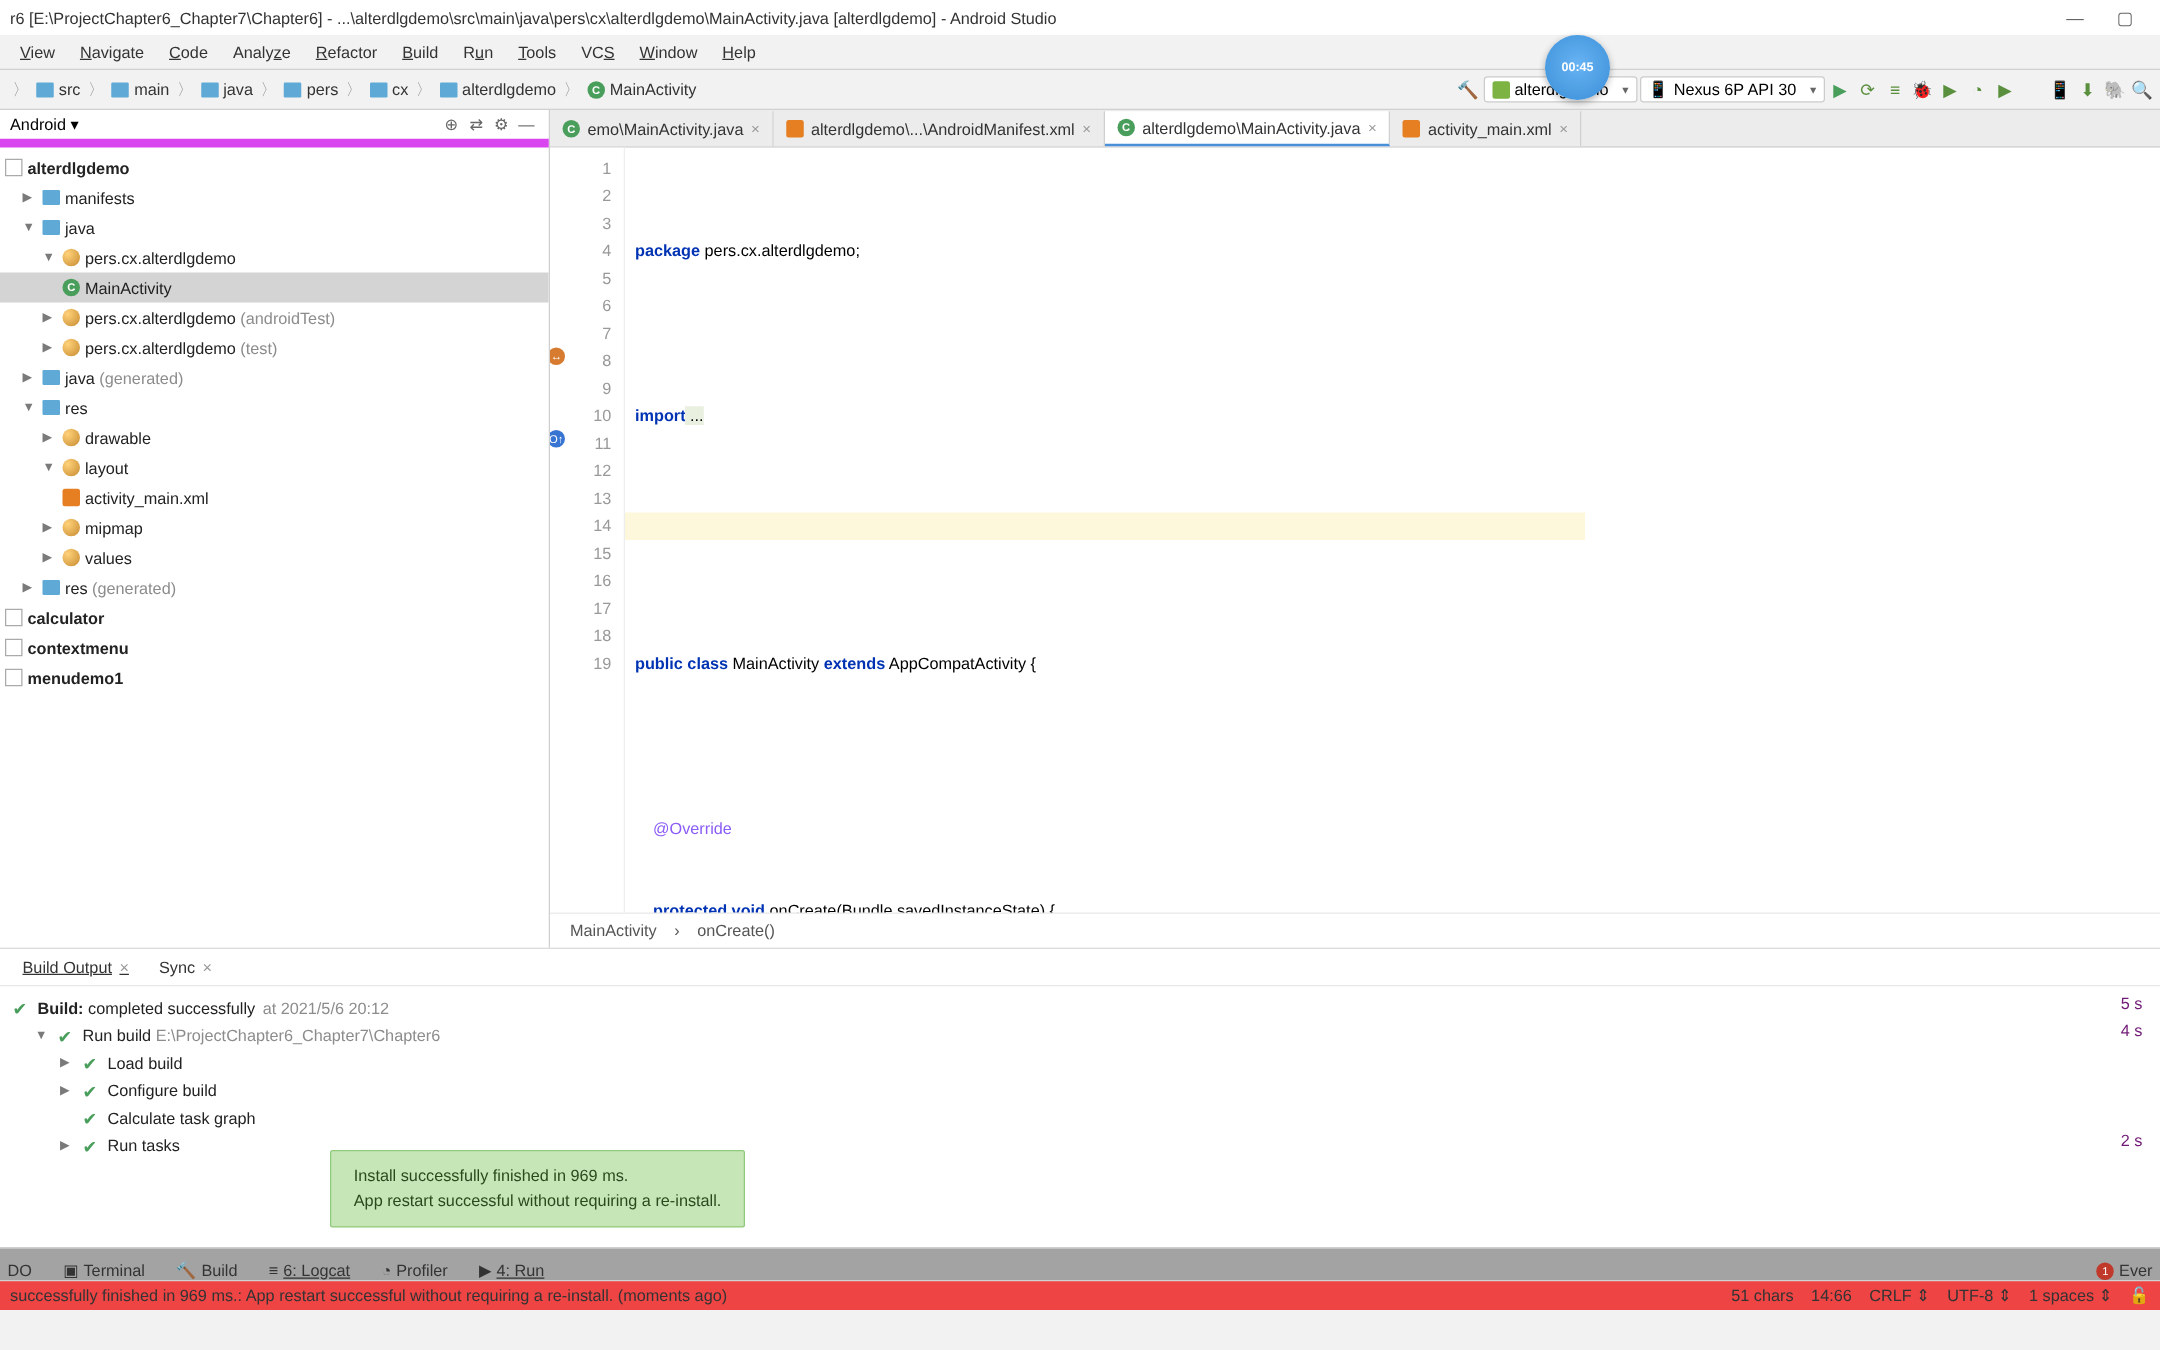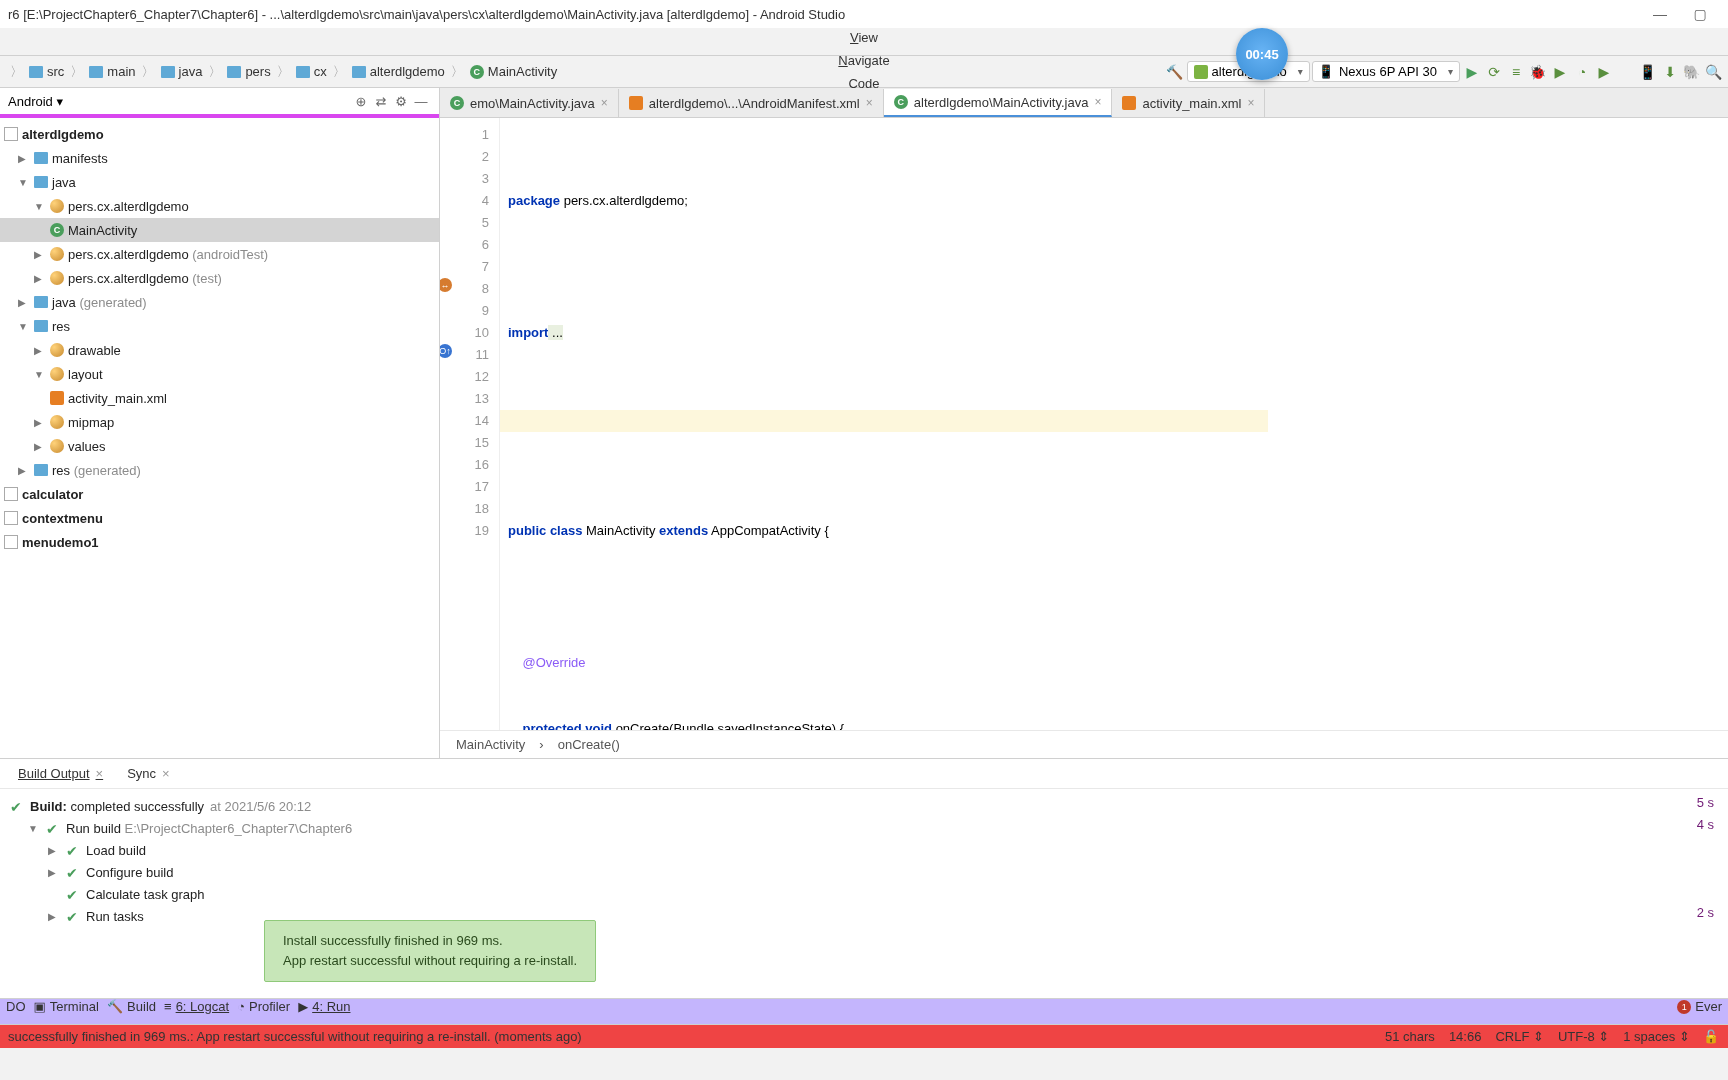--- a/index.html
+++ b/index.html
@@ -4,21 +4,21 @@
 <style>
 * { margin: 0; padding: 0; box-sizing: border-box; font-family: "Segoe UI", Arial, sans-serif; font-size: 13px; }
 body { background: #f2f2f2; width: 1728px; height: 1080px; overflow: hidden; position: relative; }
 
 
 .title-bar { height: 28px; background: #fff; display: flex; align-items: center; padding: 0 8px; color: #333; font-size: 12px; }
 .title-bar .spacer { flex: 1; }
 .title-bar .win-btn { width: 40px; text-align: center; font-size: 14px; color: #666; }
 
 
-.menu-bar { height: 28px; background: #f2f2f2; display: flex; align-items: center; padding: 0 8px; gap: 4px; border-bottom: 1px solid #d0d0d0; flex-direction: column; }
+.menu-bar { height: 28px; background: #f2f2f2; display: flex; align-items: center; padding: 0 8px; gap: 4px; border-bottom: 1px solid #d0d0d0; }
 .menu-bar .menu-item { padding: 2px 8px; color: #333; }
 .menu-bar .menu-item u { text-decoration: underline; }
 
 
 .tool-row { height: 32px; background: #f2f2f2; display: flex; align-items: center; padding: 0 4px; border-bottom: 1px solid #d0d0d0; gap: 2px; }
 .crumb { display: flex; align-items: center; gap: 4px; padding: 0 4px; color: #333; }
 .crumb .sep { color: #999; margin: 0 2px; }
 .folder-icon { width: 14px; height: 12px; background: #5fa9d6; display: inline-block; border-radius: 1px; }
 .class-icon { width: 14px; height: 14px; background: #4a9e5c; border-radius: 50%; display: inline-flex; align-items: center; justify-content: center; color: #fff; font-size: 9px; font-weight: bold; }
 .tool-row .spacer { flex: 1; }
@@ -29,21 +29,21 @@
 .tool-icon.run { color: #4a9e5c; }
 .tool-icon.debug { color: #4a9e5c; }
 .tool-icon.stop { color: #c0392b; }
 .hammer { color: #5a8f3e; }
 
 
 .main { display: flex; height: calc(1080px - 28px - 28px - 32px - 32px - 240px - 26px - 24px); }
 
 
 .project-panel { width: 440px; background: #fff; border-right: 1px solid #d0d0d0; display: flex; flex-direction: column; }
-.project-header { height: 30px; display: flex; align-items: center; padding: 0 8px; border-bottom: 4px solid #d946ef; }
+.project-header { height: 30px; display: flex; align-items: center; padding: 0 8px; border-bottom: 7px solid #d946ef; }
 .project-header .title { font-weight: normal; }
 .project-header .spacer { flex: 1; }
 .project-header .hicon { width: 20px; text-align: center; color: #666; }
 .tree { padding: 4px 0; overflow: auto; flex: 1; }
 .tree .node { display: flex; align-items: center; height: 24px; padding-left: 4px; gap: 4px; }
 .tree .node.selected { background: #d4d4d4; }
 .tree .arrow { width: 12px; color: #7a7a7a; font-size: 10px; }
 .tree .label { color: #222; }
 .tree .label .dim { color: #8c8c8c; }
 .tree .indent1 { padding-left: 18px; }
@@ -78,31 +78,31 @@
 .build-body { flex: 1; padding: 6px 10px; position: relative; }
 .build-body .row { display: flex; align-items: center; height: 22px; gap: 6px; }
 .build-body .row .lbl { color: #222; }
 .build-body .row .dim { color: #8c8c8c; }
 .check { width: 14px; height: 14px; color: #4a9e5c; font-size: 14px; }
 .arrow-g { color: #7a7a7a; font-size: 10px; width: 12px; }
 .build-body .timing { position: absolute; right: 14px; color: #701a75; }
 .toast { position: absolute; left: 264px; bottom: 16px; background: #c7e6b8; border: 1px solid #8fc97a; padding: 10px 18px; color: #2a4a1d; font-size: 14px; line-height: 20px; border-radius: 2px; }
 
 
-.bottom-tools { height: 26px; background: #c4b5fd; border-top: 1px solid #d0d0d0; display: flex; align-items: flex-start; padding: 0 6px; gap: 8px; font-size: 12px; color: #333; }
+.bottom-tools { height: 26px; background: #a3a3a3; border-top: 1px solid #d0d0d0; display: flex; align-items: flex-end; padding: 0 6px; gap: 25px; font-size: 12px; color: #333; }
 .bottom-tools .item { display: flex; align-items: center; gap: 4px; }
 .bottom-tools .spacer { flex: 1; }
 .circle-red { width: 14px; height: 14px; background: #c0392b; border-radius: 50%; display: inline-flex; align-items: center; justify-content: center; color: #fff; font-size: 9px; }
 
 
 .status-bar { height: 24px; background: #ef4444; border-top: 1px solid #d0d0d0; display: flex; align-items: center; padding: 0 8px; font-size: 12px; color: #333; gap: 14px; }
 .status-bar .spacer { flex: 1; }
 
 
-.timer-badge { position: absolute; right: 440px; top: 28px; width: 52px; height: 52px; border-radius: 50%; background: radial-gradient(circle at 50% 45%, #67b3f4, #3a8ed6); color: #fff; font-weight: bold; display: flex; align-items: center; justify-content: center; box-shadow: 0 2px 6px rgba(0,0,0,.3); z-index: 20; font-size: 13px; }
+.timer-badge { position: absolute; right: 440px; top: 28px; width: 52px; height: 52px; border-radius: 50%; background: radial-gradient(circle at 50% 45%, #67b3f4, #3a8ed6); color: #fff; font-weight: bold; display: flex; align-items: center; justify-content: center; box-shadow: 0 2px 6px rgba(0,0,0,.3); z-index: 20; font-size: 10px; }
 
 </style>
 </head>
 <body>
 
 <div class="title-bar">
   <span>r6 [E:\ProjectChapter6_Chapter7\Chapter6] - ...\alterdlgdemo\src\main\java\pers\cx\alterdlgdemo\MainActivity.java [alterdlgdemo] - Android Studio</span>
   <span class="spacer"></span>
   <span class="win-btn">—</span>
   <span class="win-btn">▢</span>

